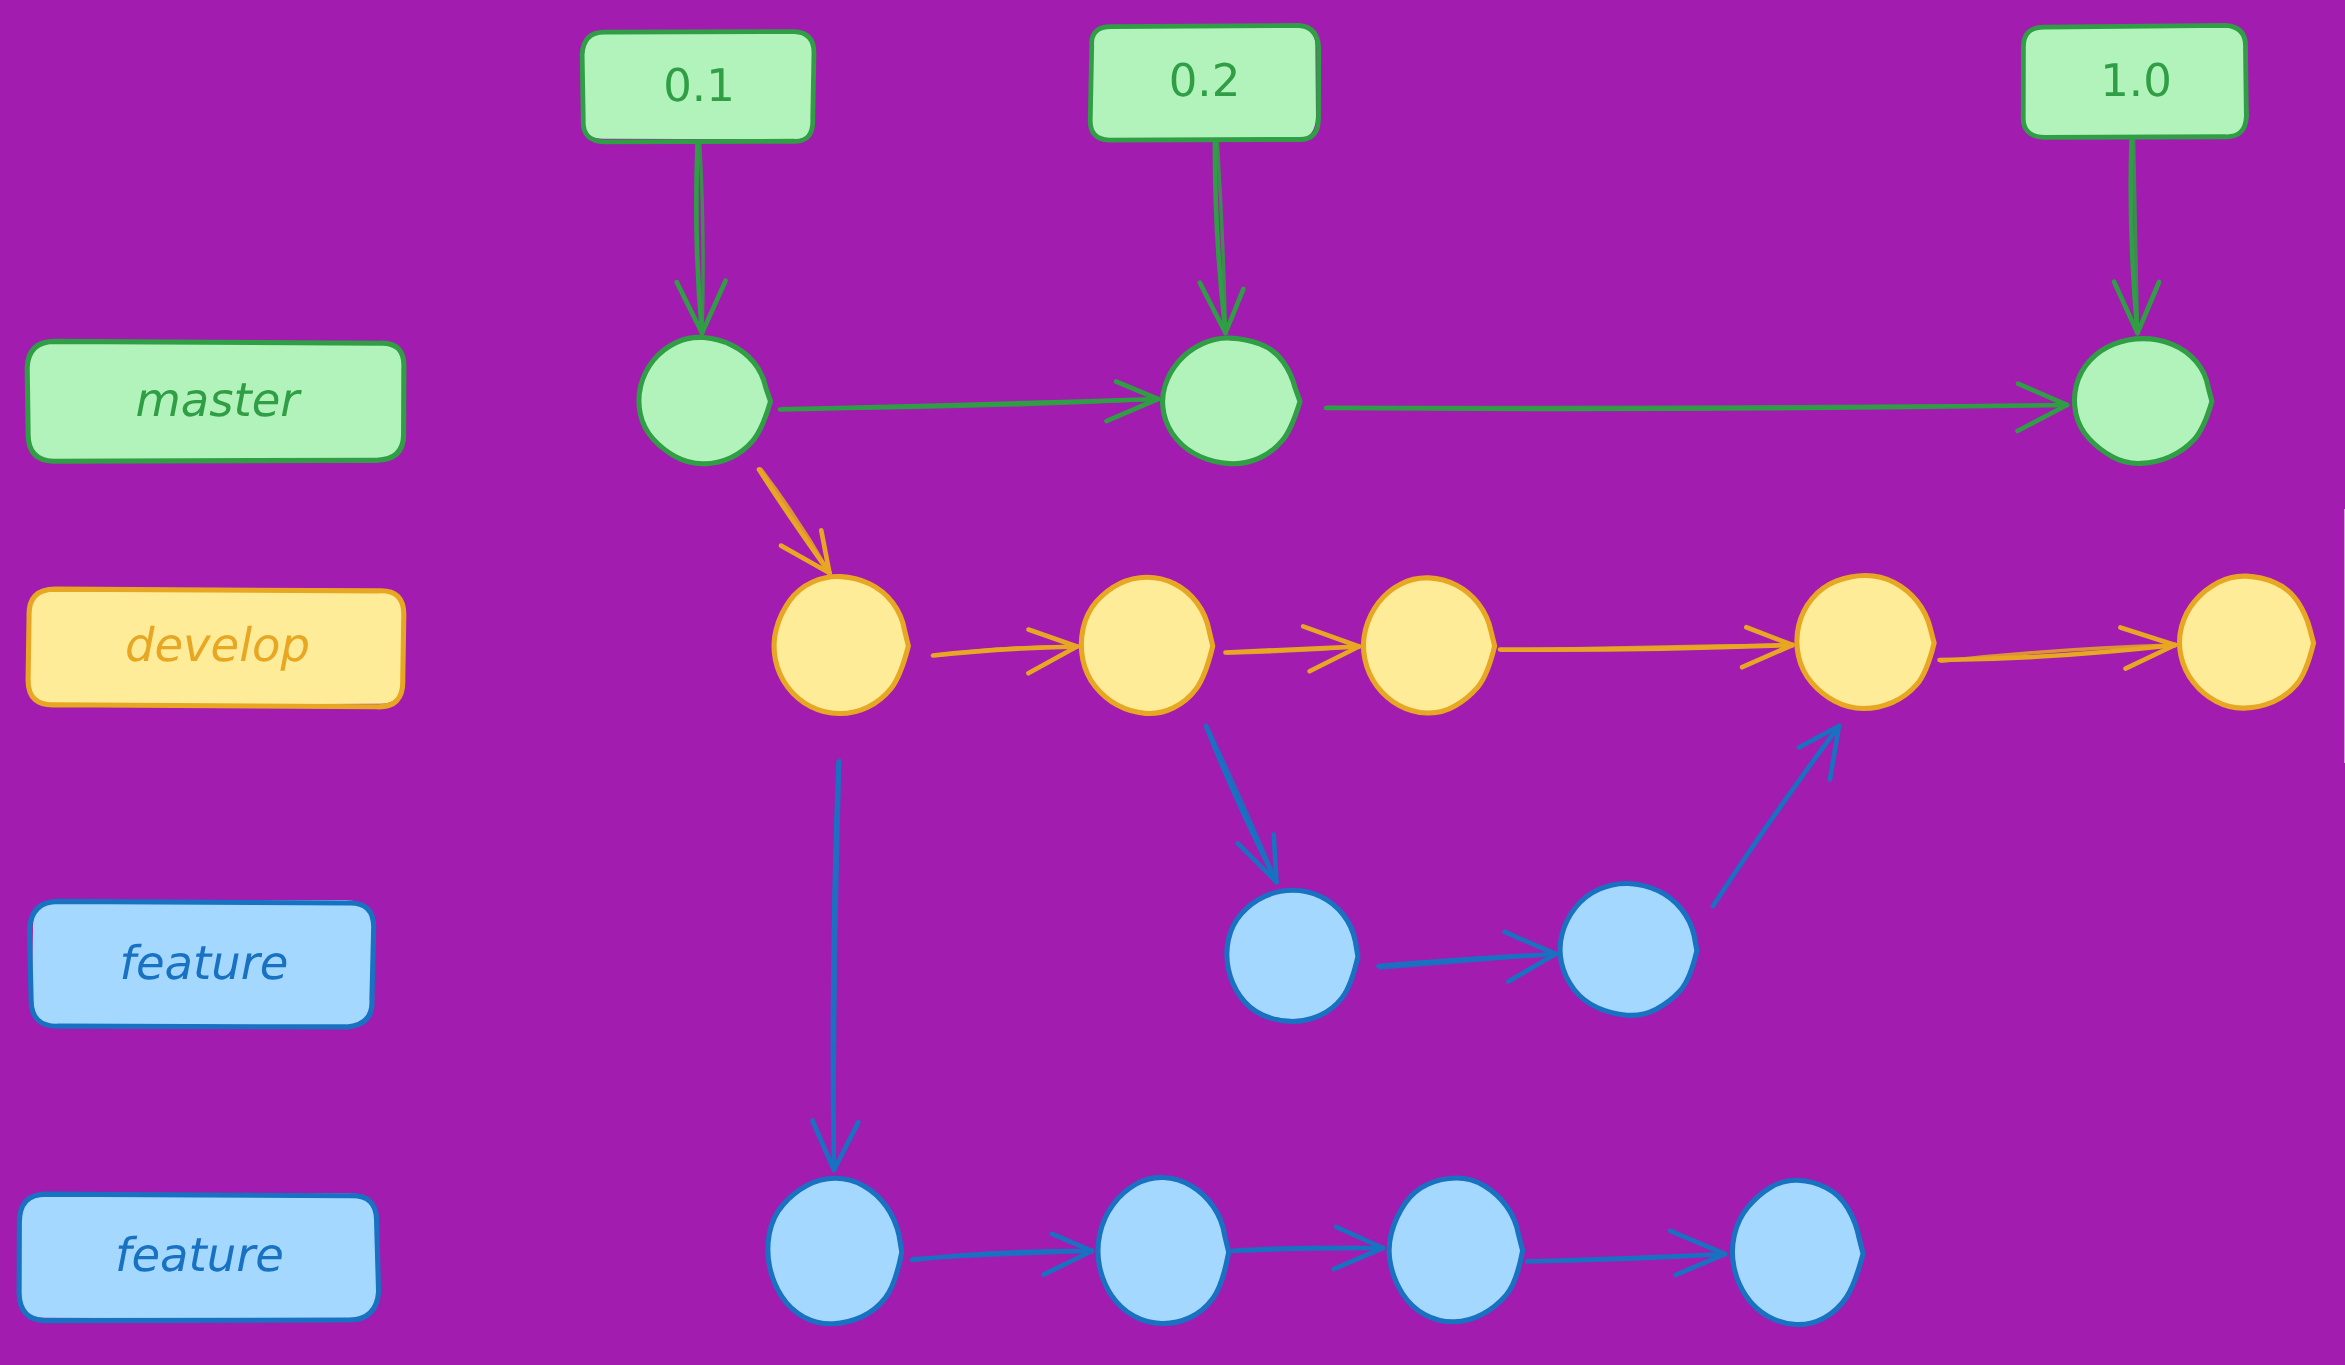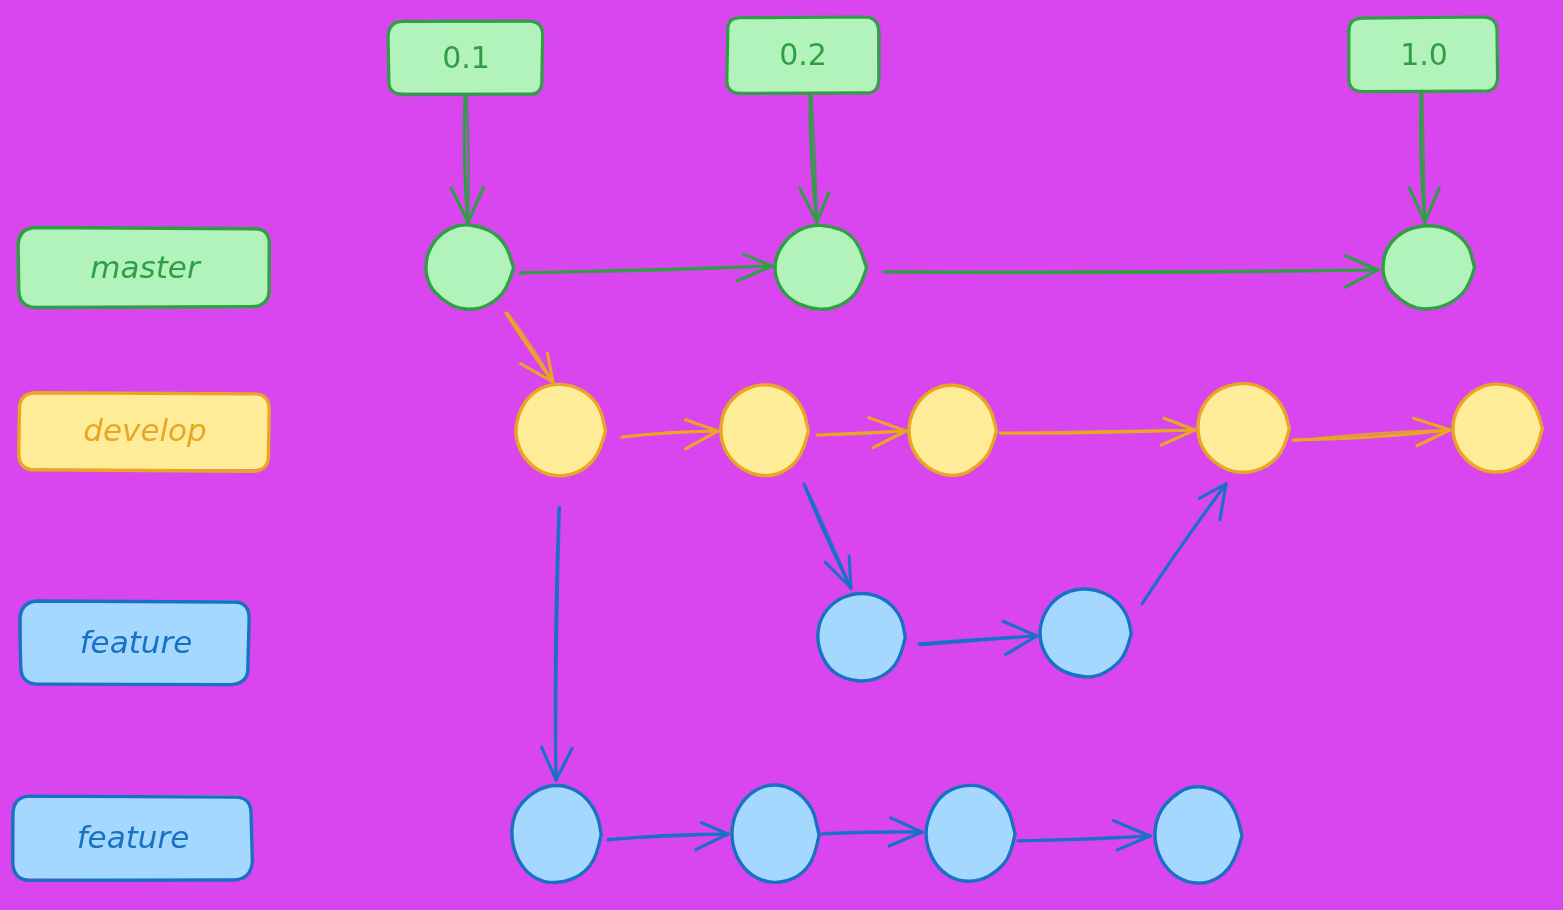--- a/index.html
+++ b/index.html
@@ -7,21 +7,21 @@
     padding: 0;
     background: #ffffff;
   }
   body {
     font-family: "DejaVu Sans", sans-serif;
   }
   #canvas {
     position: relative;
     width: 1563px;
     height: 910px;
-    background: #d946ef;
+    background: #a21caf;
     overflow: hidden;
   }
   #gitflow-svg {
     position: absolute;
     left: 0;
     top: 0;
     width: 1563px;
     height: 910px;
   }
   .lane-label-text,

